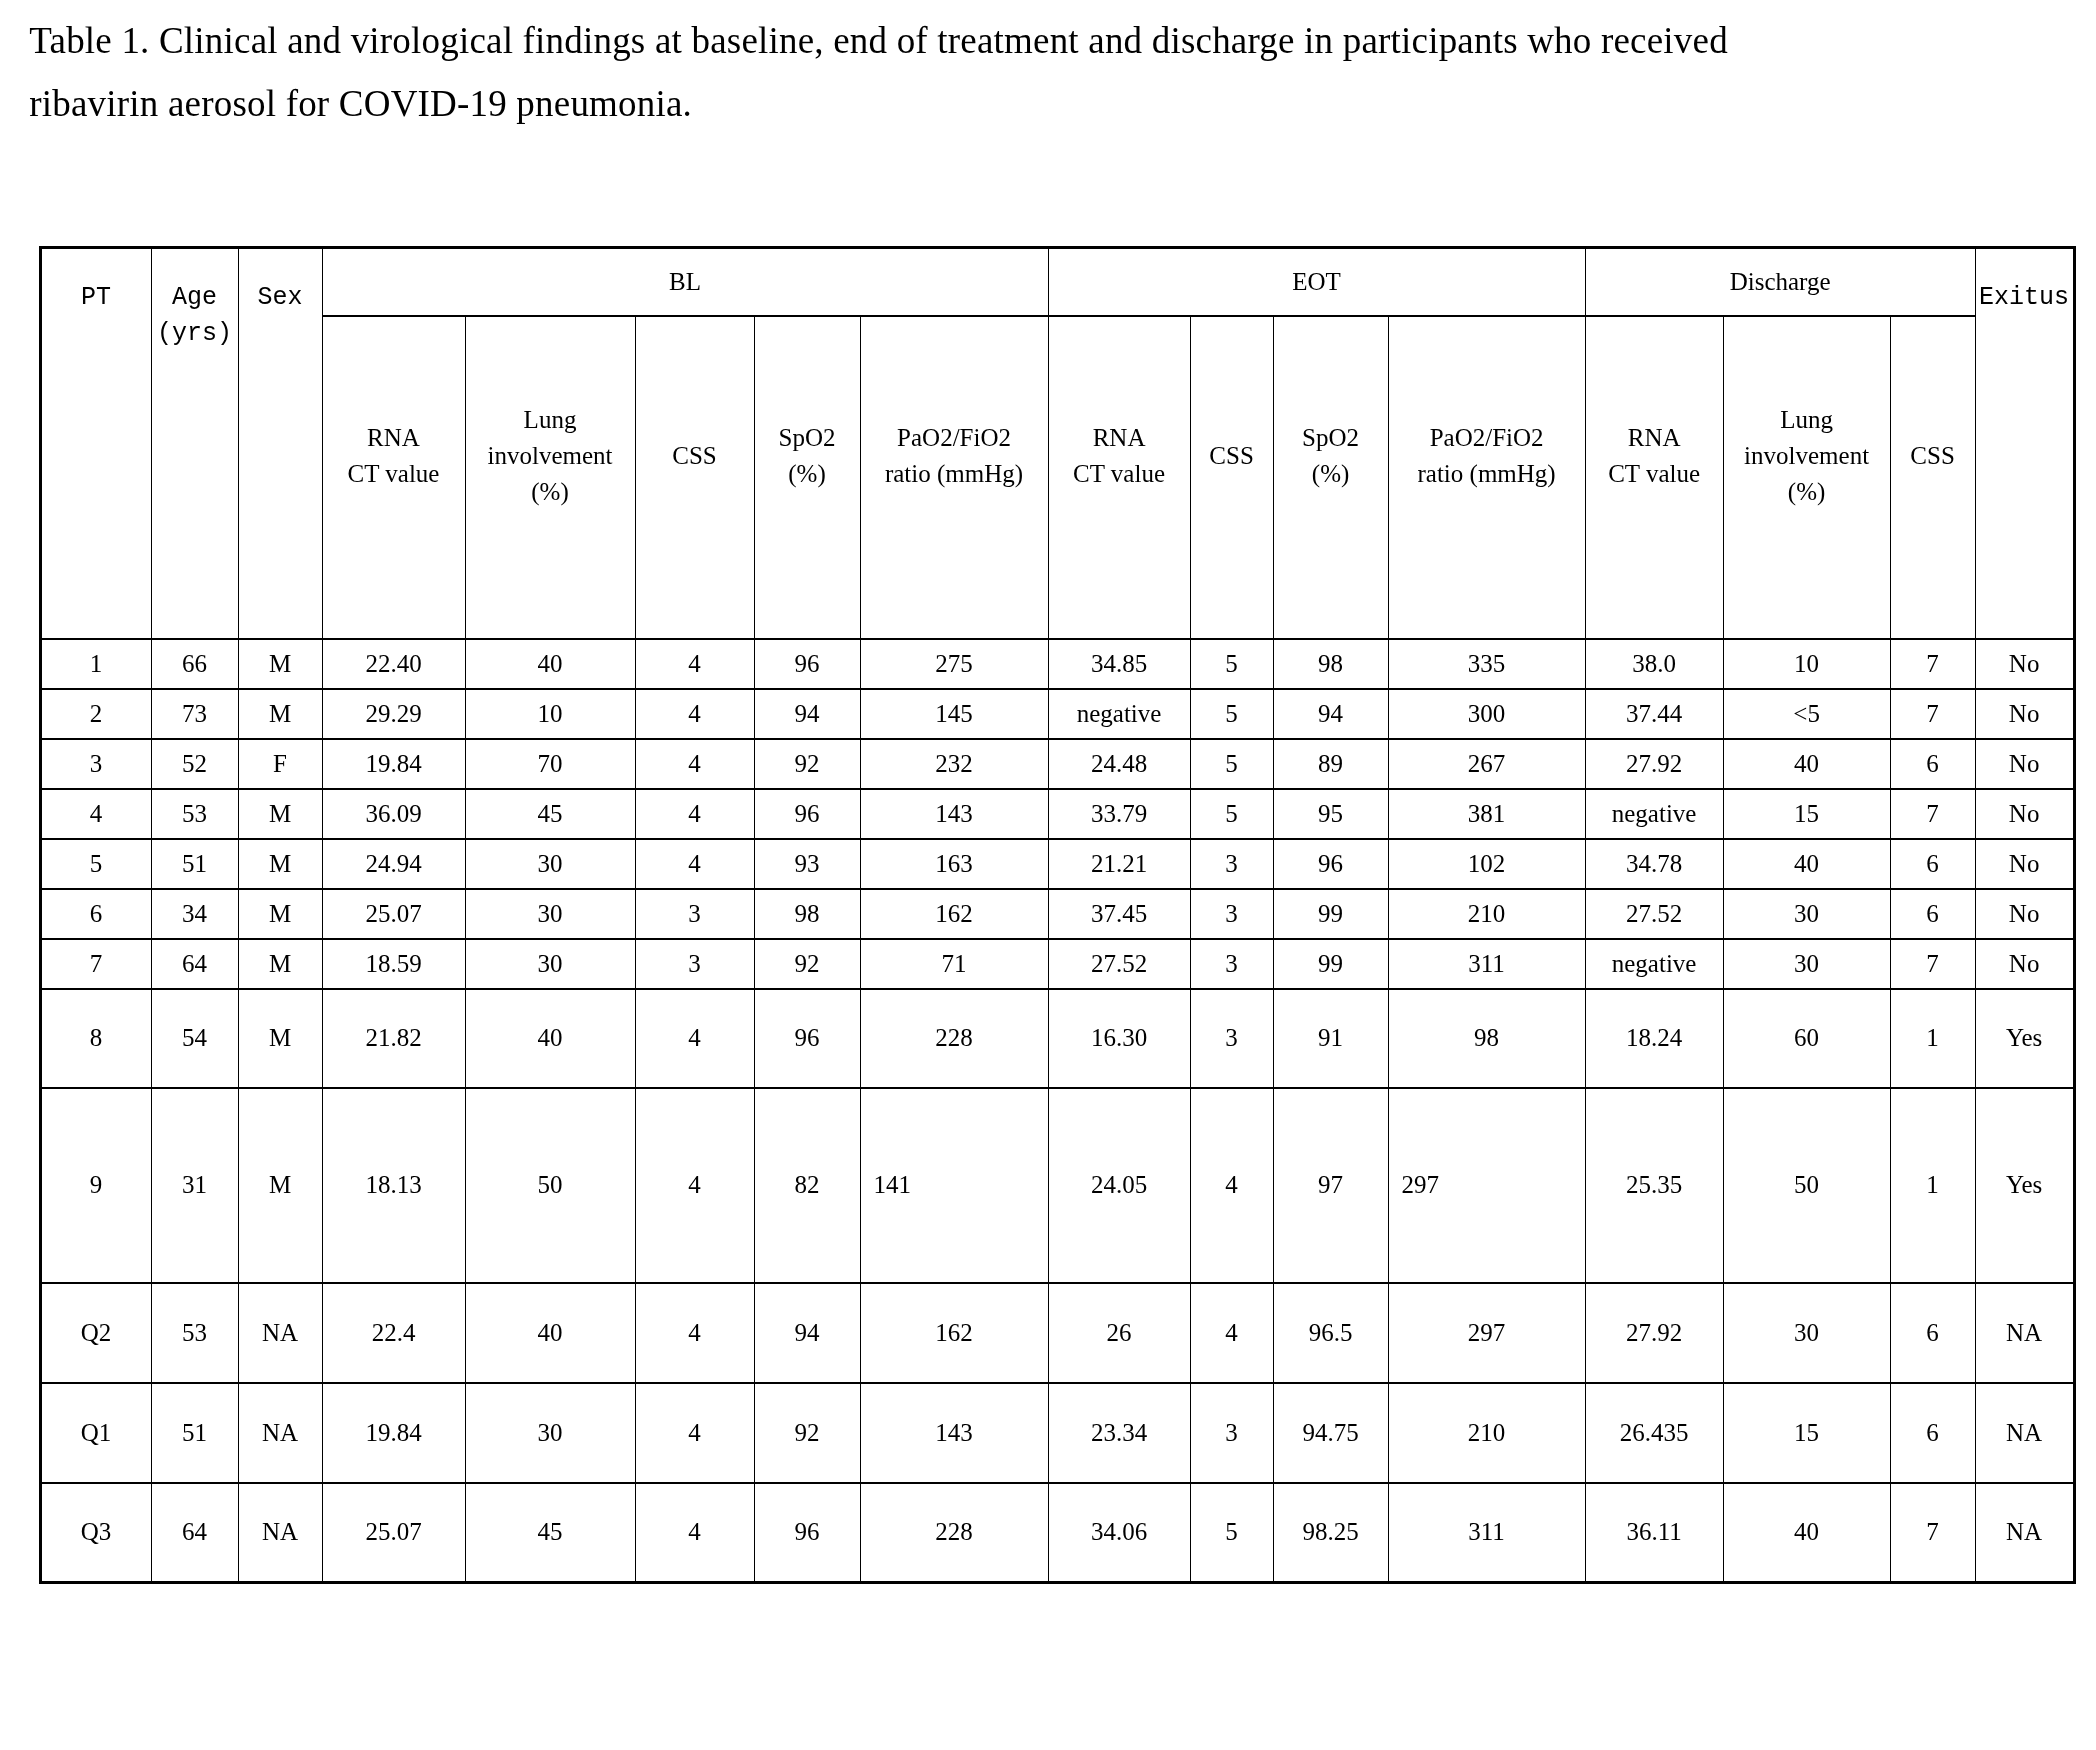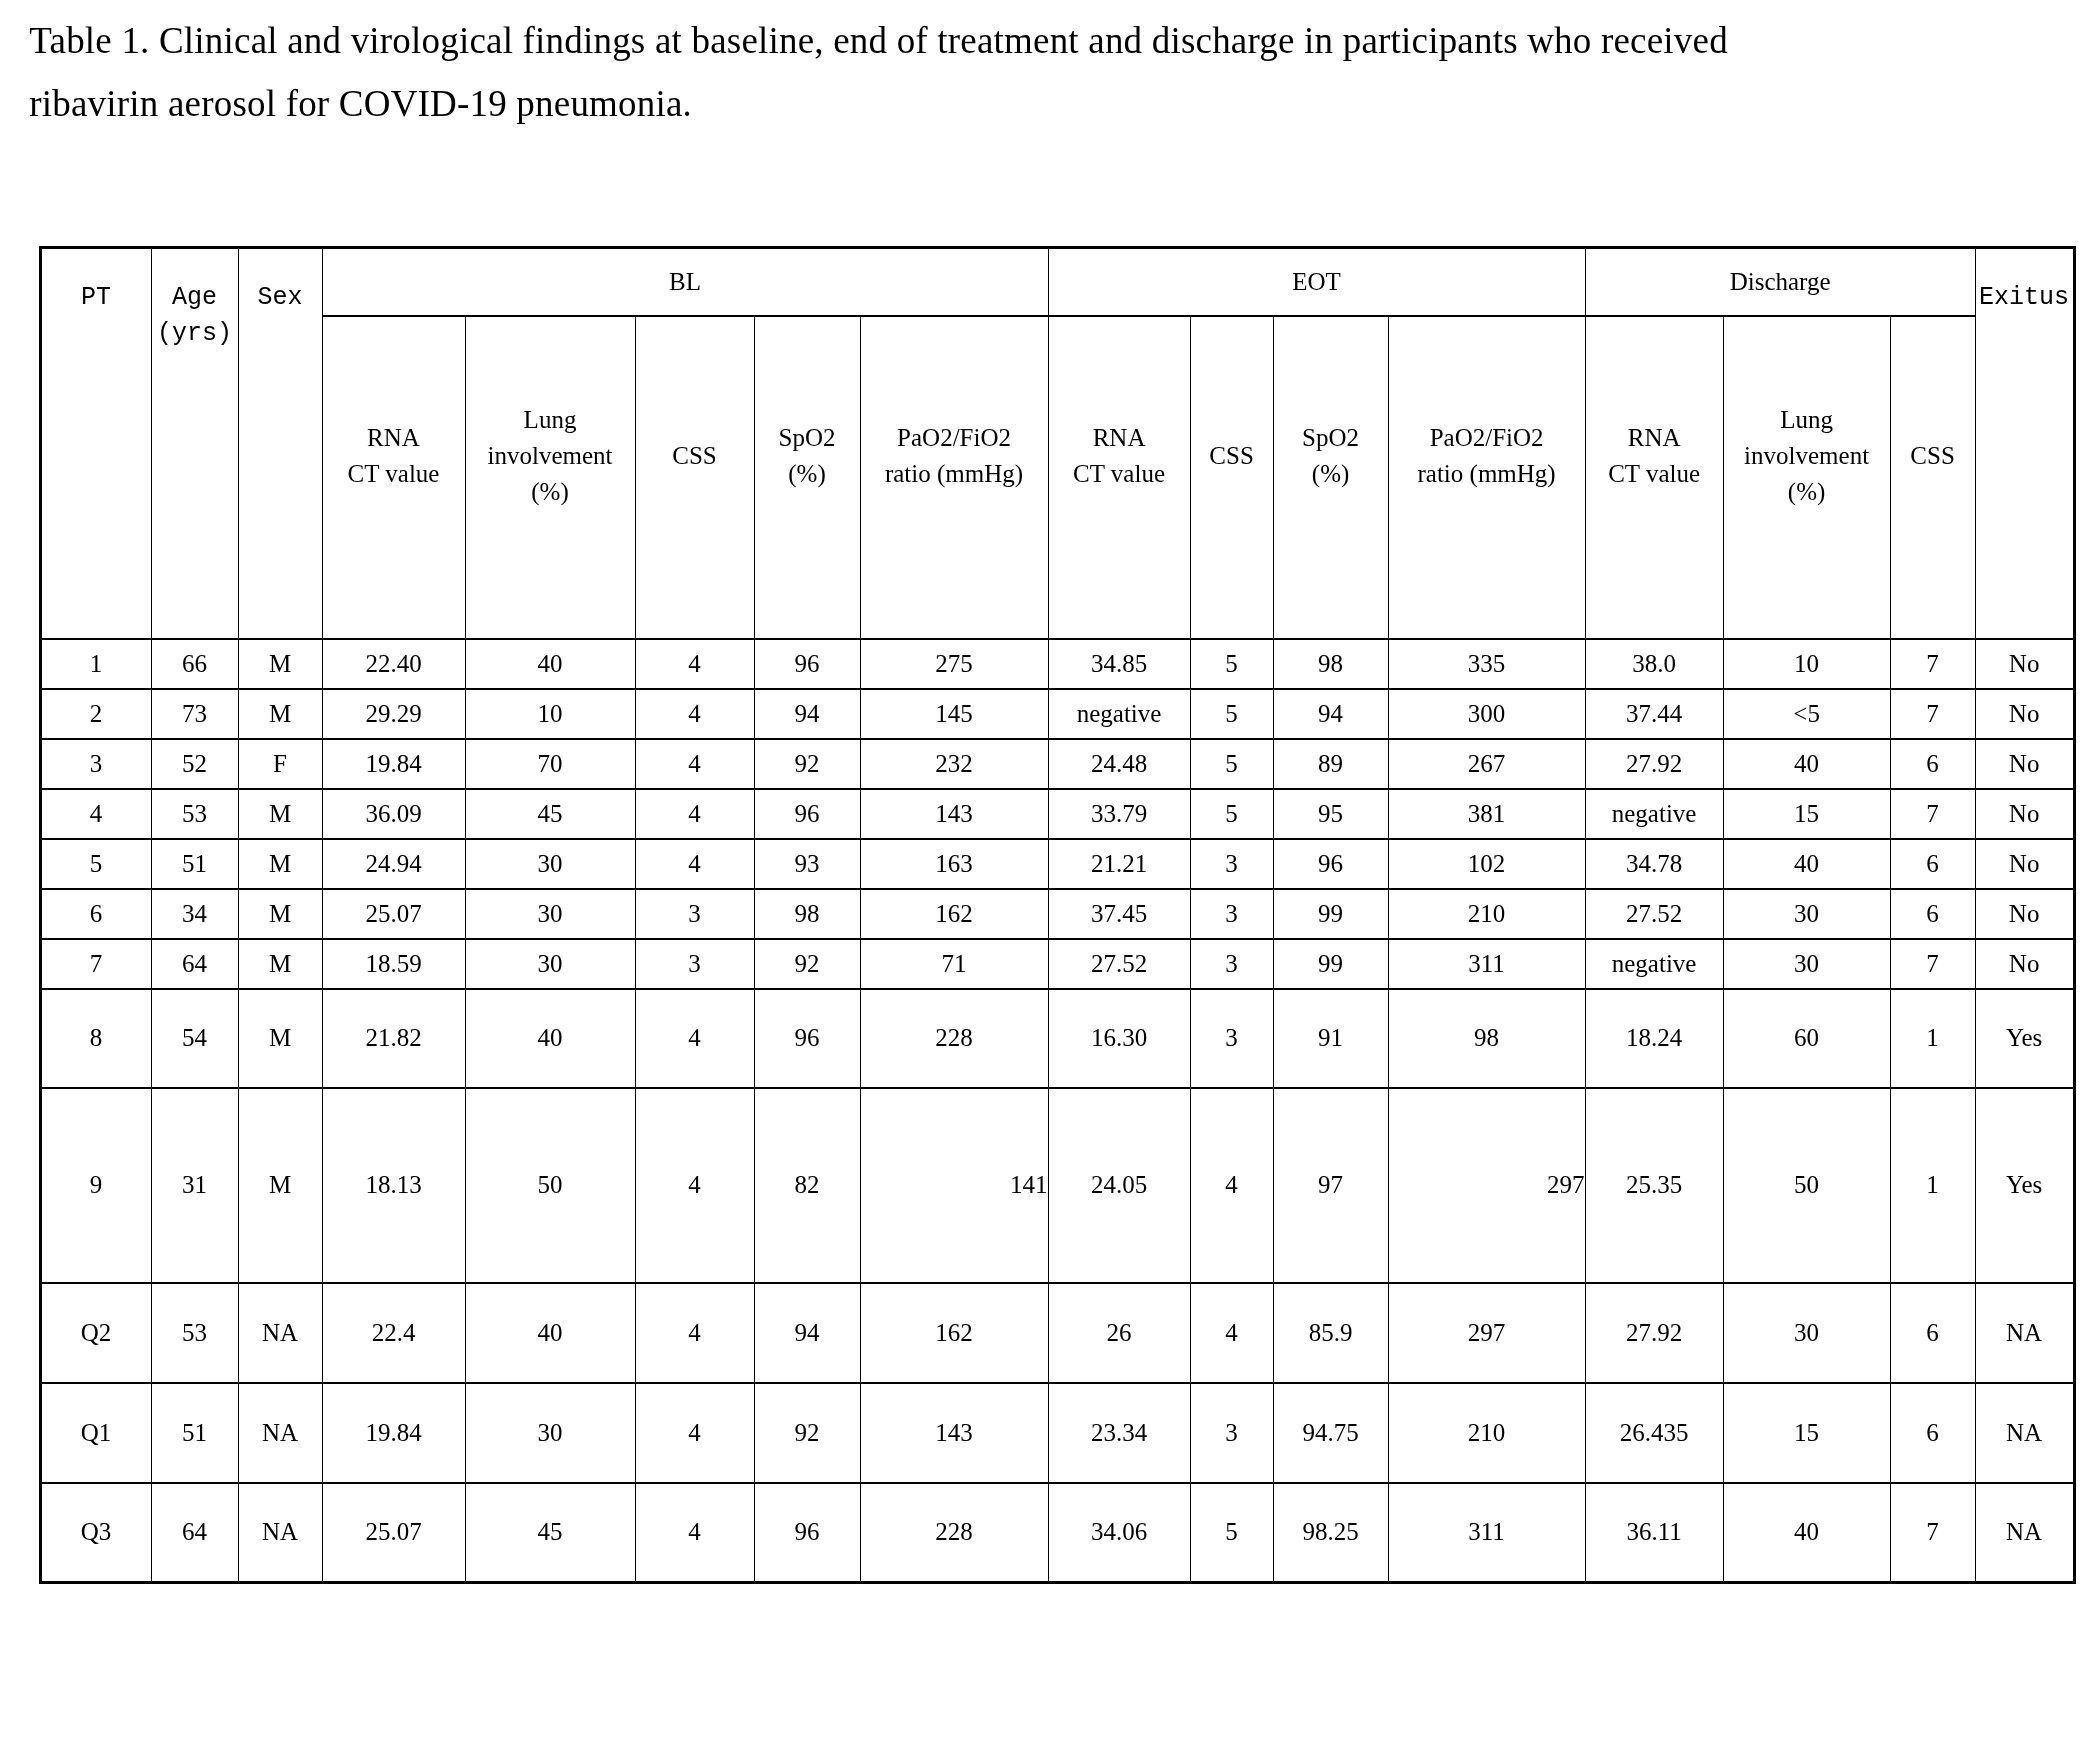--- a/index.html
+++ b/index.html
@@ -58,21 +58,21 @@
   tr.sub-row th {
     height: 323px;
     vertical-align: middle;
     padding-bottom: 42px;
   }
   tbody tr      { height: 50px; }
   tr.row-tall   { height: 99px; }
   tr.row-xtall  { height: 195px; }
   tr.row-med    { height: 100px; margin-left: 32px; }
   td.left {
-    text-align: right;
+    text-align: left;
     padding-left: 13px;
   }
   .footer {
     margin-top: 57px;
     margin-left: 1.8px;
     font-size: 30px;
     line-height: 44px;
     letter-spacing: 0.2px;
   }
   .footer div { white-space: nowrap; }
@@ -308,21 +308,21 @@
           <td>Q2</td>
           <td>53</td>
           <td>NA</td>
           <td>22.4</td>
           <td>40</td>
           <td>4</td>
           <td>94</td>
           <td>162</td>
           <td>26</td>
           <td>4</td>
-          <td>85.9</td>
+          <td>96.5</td>
           <td>297</td>
           <td>27.92</td>
           <td>30</td>
           <td>6</td>
           <td>NA</td>
         </tr>
         <tr class="row-med">
           <td>Q1</td>
           <td>51</td>
           <td>NA</td>

